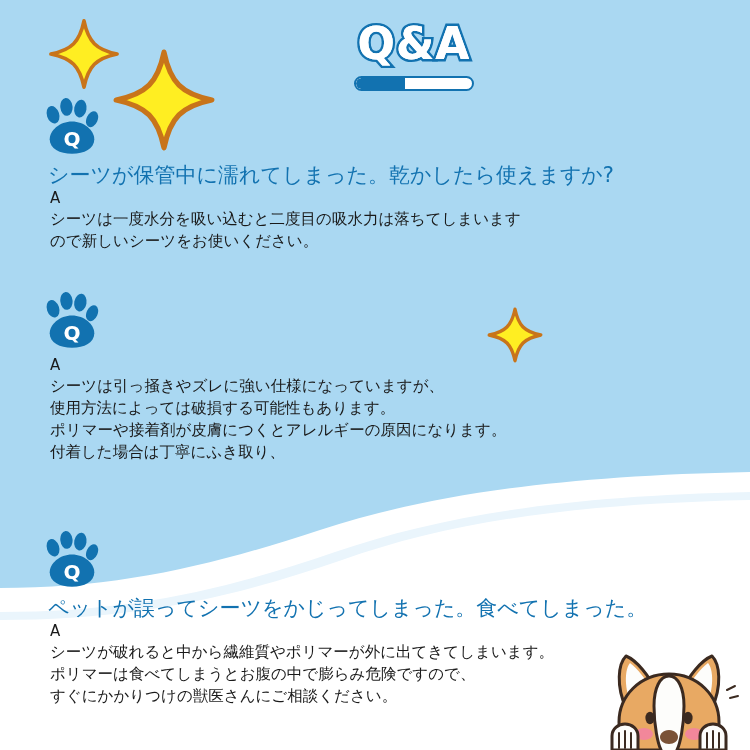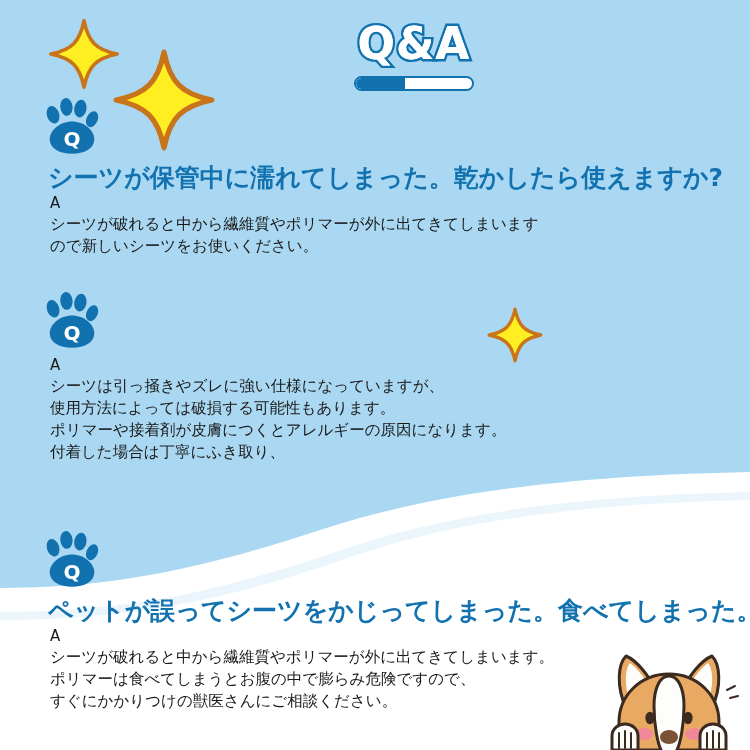--- a/index.html
+++ b/index.html
@@ -37,21 +37,21 @@
     margin:10px auto 0;width:120px;height:15px;border-radius:8px;
     background:#ffffff;border:2px solid #1272b0;position:relative;overflow:hidden;
     box-sizing:border-box;
   }
   .bar-fill{position:absolute;left:0;top:0;bottom:0;width:42%;background:#1272b0;border-radius:8px 0 0 8px;}
 
   
   .qa-block{position:absolute;left:44px;width:690px;}
   .paw{position:relative;width:56px;height:58px;margin-bottom:2px;}
   .question{
-    color:#1272b0;font-weight:bold;font-size:25px;line-height:1.25;
+    color:#1272b0;font-weight:normal;font-size:21px;line-height:1.25;
     margin:0 0 1px 4px;white-space:nowrap;
   }
   .a-mark{color:#1a1a1a;font-size:15px;line-height:1.28;margin:0 0 0 6px;font-weight:normal;}
   .answer{color:#1a1a1a;font-size:15.5px;line-height:1.42;margin:0 0 0 6px;}
   .answer div{white-space:nowrap;}
 
   
   .corgi{position:absolute;right:6px;bottom:0;width:150px;height:120px;}
 </style>
 </head>
@@ -89,21 +89,21 @@
       <ellipse cx="16" cy="30" rx="11" ry="16" transform="rotate(-18 16 30)" fill="#1272b0"></ellipse>
       <ellipse cx="40" cy="16" rx="11" ry="16" transform="rotate(-6 40 16)" fill="#1272b0"></ellipse>
       <ellipse cx="65" cy="19" rx="11" ry="16" transform="rotate(10 65 19)" fill="#1272b0"></ellipse>
       <ellipse cx="86" cy="38" rx="10" ry="15" transform="rotate(24 86 38)" fill="#1272b0"></ellipse>
       <path d="M50,42 C72,42 90,58 90,74 C90,91 72,100 50,100 C28,100 10,91 10,74 C10,58 28,42 50,42 Z" fill="#1272b0"></path>
       <text x="50" y="86" font-family="DejaVu Sans, sans-serif" font-size="36" font-weight="bold" fill="#ffffff" text-anchor="middle">Q</text>
     </svg>
     <p class="question">シーツが保管中に濡れてしまった。乾かしたら使えますか?</p>
     <p class="a-mark">A</p>
     <div class="answer">
-      <div>シーツが破れると中から繊維質やポリマーが外に出てきてしまいます</div>
+      <div>シーツは一度水分を吸い込むと二度目の吸水力は落ちてしまいます</div>
       <div>ので新しいシーツをお使いください。</div>
     </div>
   </div>
 
   <div class="qa-block" style="top:292px;">
     <svg class="paw" viewBox="0 0 100 104">
       <ellipse cx="16" cy="30" rx="11" ry="16" transform="rotate(-18 16 30)" fill="#1272b0"></ellipse>
       <ellipse cx="40" cy="16" rx="11" ry="16" transform="rotate(-6 40 16)" fill="#1272b0"></ellipse>
       <ellipse cx="65" cy="19" rx="11" ry="16" transform="rotate(10 65 19)" fill="#1272b0"></ellipse>
       <ellipse cx="86" cy="38" rx="10" ry="15" transform="rotate(24 86 38)" fill="#1272b0"></ellipse>

